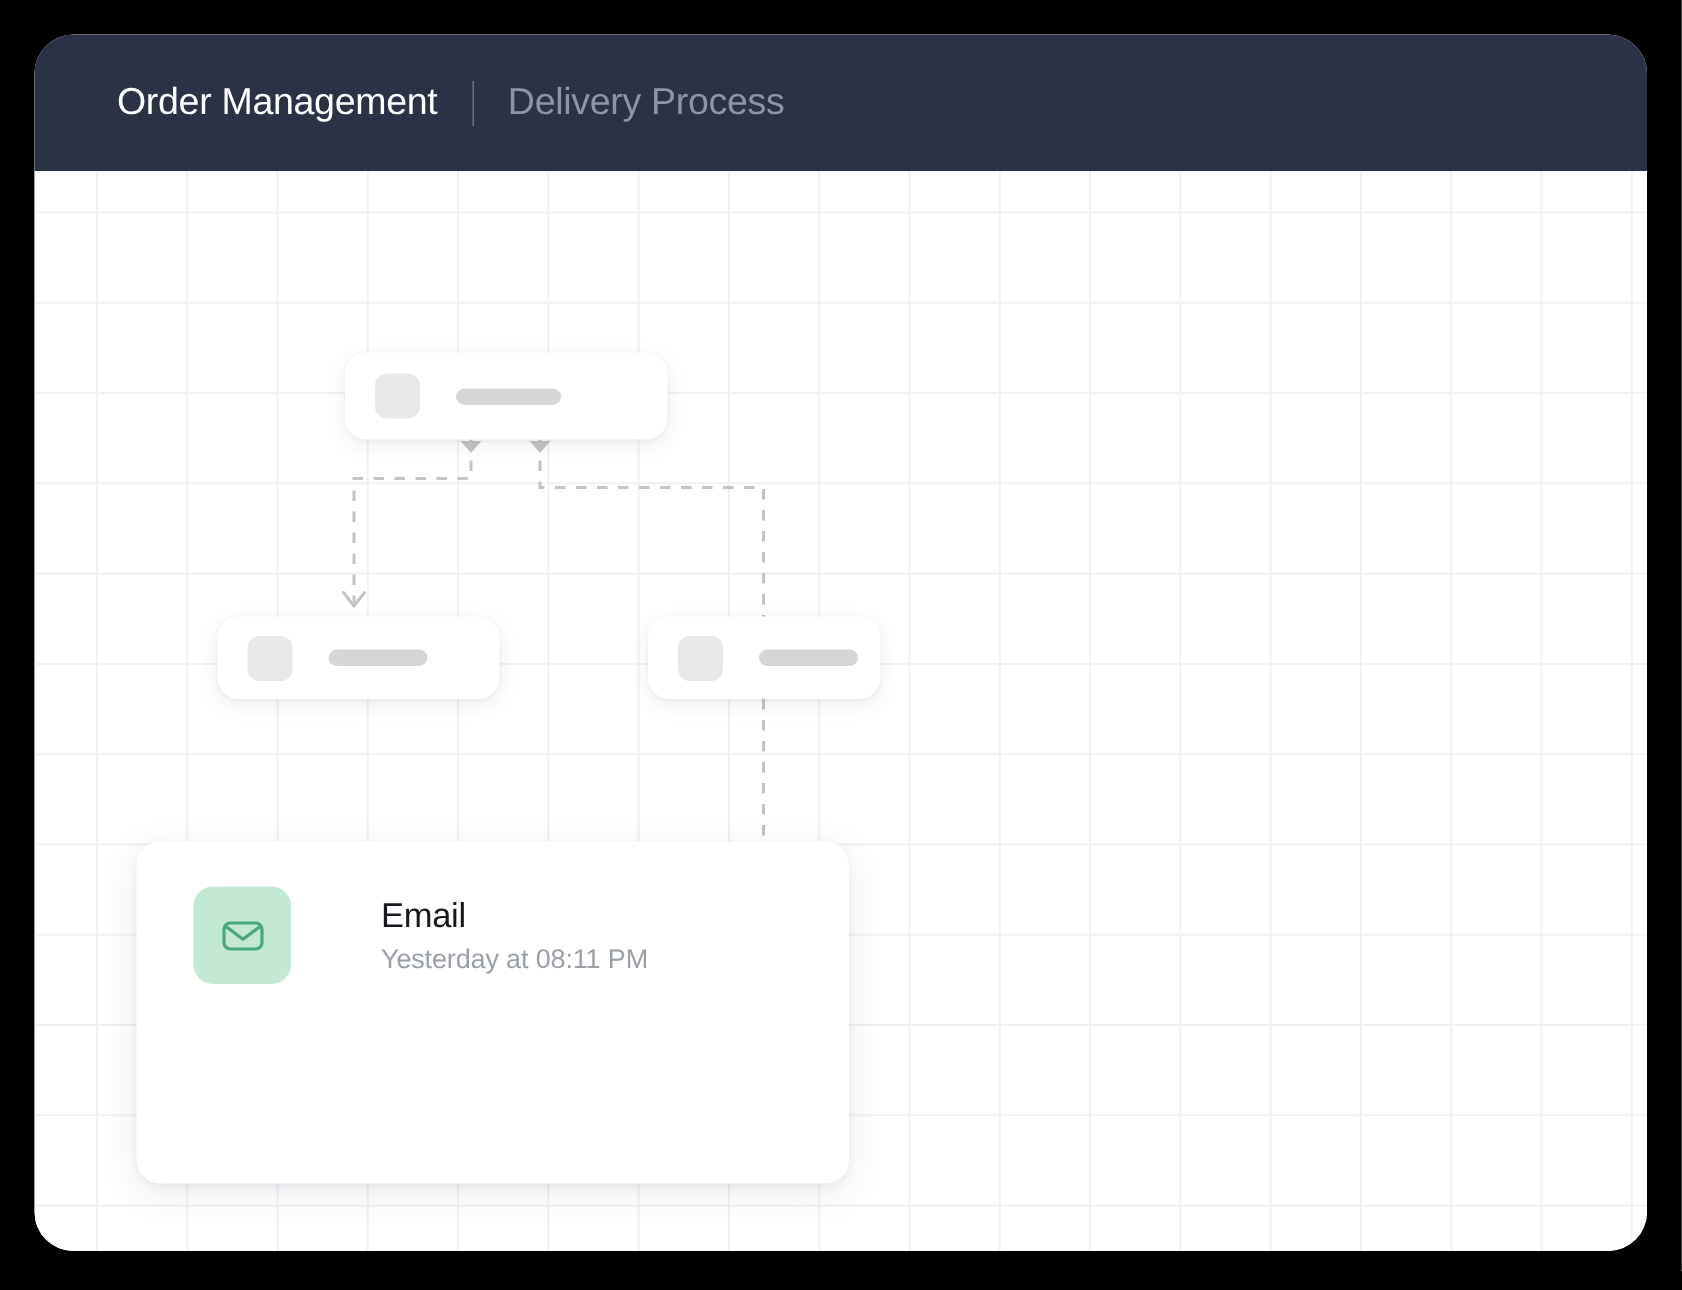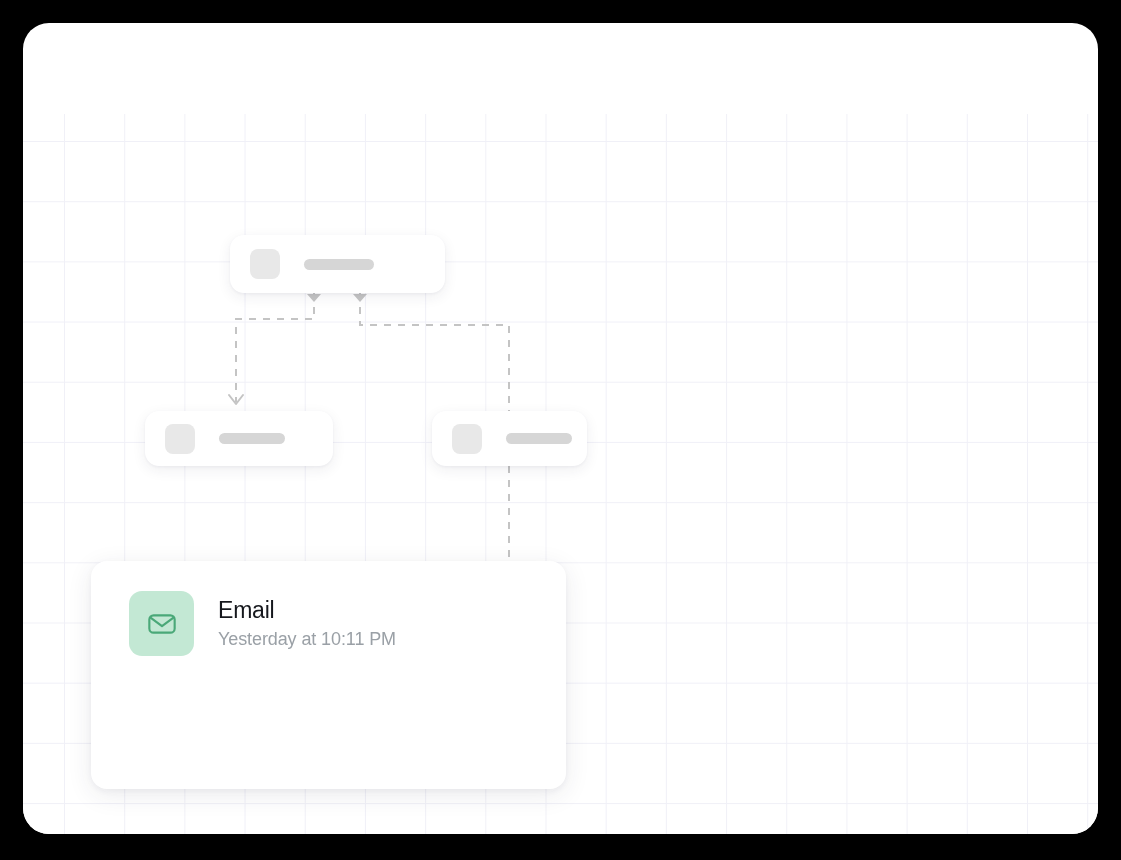--- a/index.html
+++ b/index.html
@@ -124,20 +124,21 @@
     height: 228px;
     background: #ffffff;
     border-radius: 16px;
     box-shadow: 0 6px 26px rgba(40,45,70,0.09),
                 0 2px 6px rgba(40,45,70,0.05);
     padding: 30px 38px;
   }
   #notification-head {
     display: flex;
     align-items: center;
+    gap: 36px;
   }
   #email-icon-tile {
     width: 65px;
     height: 65px;
     border-radius: 13px;
     background: #c3e8d4;
     display: flex;
     align-items: center;
     justify-content: center;
     flex: none;
@@ -168,20 +169,27 @@
     font-size: 20px;
     color: #16181d;
     letter-spacing: -0.25px;
   }
 </style>
 </head>
 <body>
 
 <div id="app-frame">
 
+  <div id="header-bar">
+    <div id="breadcrumb">
+      <span class="crumb-primary">Order Management</span>
+      <span class="crumb-sep"></span>
+      <span class="crumb-secondary">Delivery Process</span>
+    </div>
+  </div>
 
   <div id="canvas">
 
     <svg id="connectors" viewBox="0 0 1075 720" preserveAspectRatio="none">
       <g fill="none" stroke="#c4c4c4" stroke-width="2" stroke-dasharray="7 7">
 
         <path d="M 291,179 L 291,205 L 213,205 L 213,288"></path>
 
         <path d="M 337,179 L 337,211 L 486,211 L 486,447"></path>
       </g>
@@ -214,21 +222,21 @@
 
         <div id="email-icon-tile">
           <svg width="32" height="32" viewBox="0 0 24 24" fill="none" stroke="#4aa878" stroke-width="1.6" stroke-linecap="round" stroke-linejoin="round">
             <rect x="2.5" y="5.5" width="19" height="13" rx="3.2"></rect>
             <path d="M3.4 7.2 L12 13.6 L20.6 7.2"></path>
           </svg>
         </div>
 
         <div id="notification-meta">
           <div id="notification-title">Email</div>
-          <div id="notification-time">Yesterday at 10:11 PM</div>
+          <div id="notification-time">Yesterday at 08:11 PM</div>
         </div>
 
       </div>
 
 
     </div>
 
   </div>
 </div>
 

